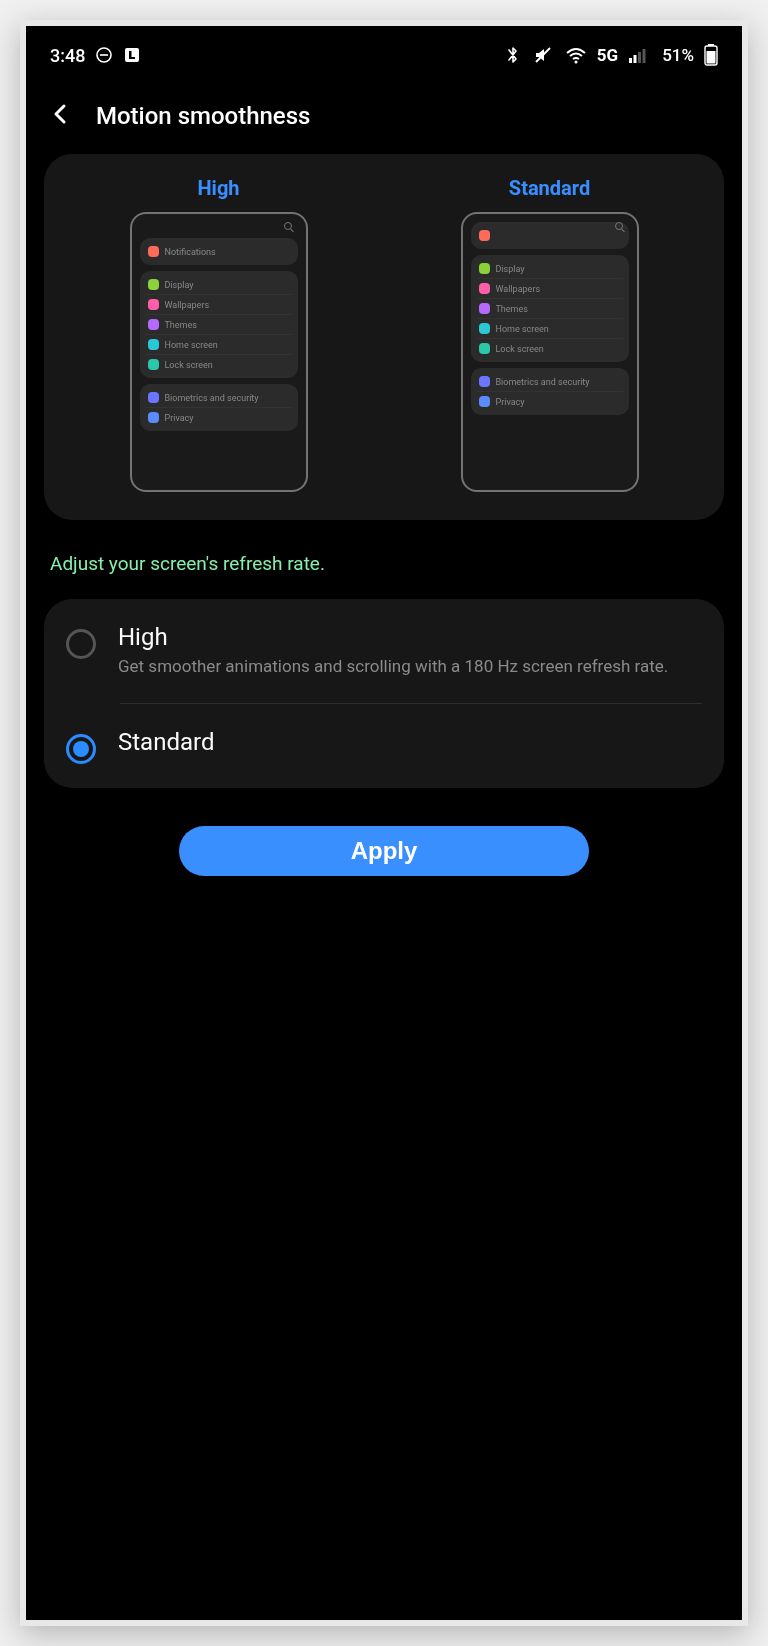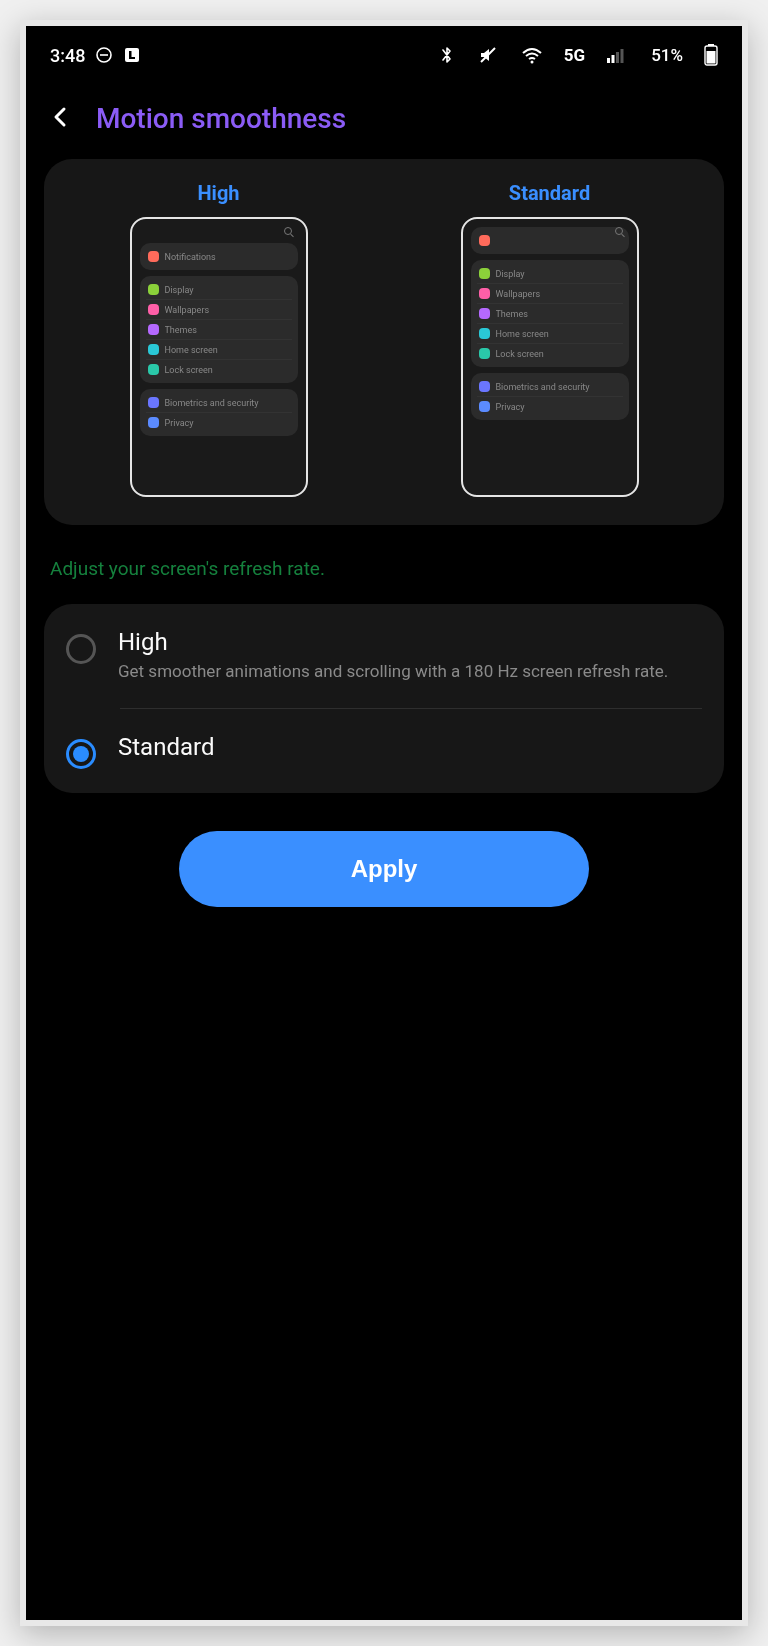--- a/index.html
+++ b/index.html
@@ -25,33 +25,33 @@
     .status-bar {
       height: 58px;
       display: flex;
       align-items: center;
       justify-content: space-between;
       padding: 0 24px;
       font-size: 18px;
       font-weight: 500;
     }
     .status-left { display: flex; align-items: center; gap: 10px; }
-    .status-right { display: flex; align-items: center; gap: 19px; }
+    .status-right { display: flex; align-items: center; gap: 8px; }
     .status-right svg, .status-left svg { display: block; }
     
     .page-header {
       display: flex;
       align-items: center;
       padding: 18px 22px 24px;
       gap: 24px;
     }
     .page-title {
-      font-size: 28px;
+      font-size: 24px;
       font-weight: 500;
-      color: #8b5cf6;
+      color: #ffffff;
     }
     
     .preview-card {
       margin: 0 18px;
       background: #171717;
       border-radius: 28px;
       padding: 22px 18px 28px;
       display: flex;
       gap: 18px;
       justify-content: space-around;
@@ -64,21 +64,21 @@
     }
     .preview-label {
       color: #3a8fff;
       font-size: 20px;
       font-weight: 700;
       margin-bottom: 12px;
     }
     .mini-phone {
       width: 178px;
       height: 280px;
-      border: 2px solid #e5e5e5;
+      border: 2px solid #737373;
       border-radius: 16px;
       background: #1a1a1a;
       padding: 8px 6px;
       overflow: hidden;
       position: relative;
     }
     .mini-search { height: 10px; display:flex; justify-content:flex-end; padding-right:8px; }
     .mini-search-icon { width:8px; height:8px; border:1.2px solid #777; border-radius:50%; position:relative; }
     .mini-search-icon::after { content:""; position:absolute; width:4px; height:1.2px; background:#777; transform:rotate(45deg); bottom:-2px; right:-3px; }
     .mini-group {
@@ -98,21 +98,21 @@
     .mini-icon {
       width: 11px; height: 11px; border-radius: 4px;
       flex-shrink: 0;
     }
     .mini-text { font-size: 9px; color: #888; white-space: nowrap; overflow:hidden; text-overflow:ellipsis; }
     .mini-partial-top { margin-top:-10px; }
     
     .section-desc {
       padding: 32px 24px 24px;
       font-size: 19px;
-      color: #15803d;
+      color: #86efac;
     }
     
     .options-card {
       margin: 0 18px;
       background: #171717;
       border-radius: 28px;
     }
     .option-row {
       display: flex;
       align-items: flex-start;
@@ -139,21 +139,21 @@
     
     .apply-wrap { display:flex; justify-content:center; margin-top: 38px; }
     .apply-btn {
       background:#3a8fff;
       color:#fff;
       font-size: 24px;
       font-weight: 700;
       border:none;
       border-radius: 40px;
       width: 410px;
-      height: 76px;
+      height: 50px;
       cursor:pointer;
     }
     .back-btn { cursor:pointer; }
   </style>
 </head>
 <body>
 
 <div class="device-frame">
 
   <div class="status-bar">

